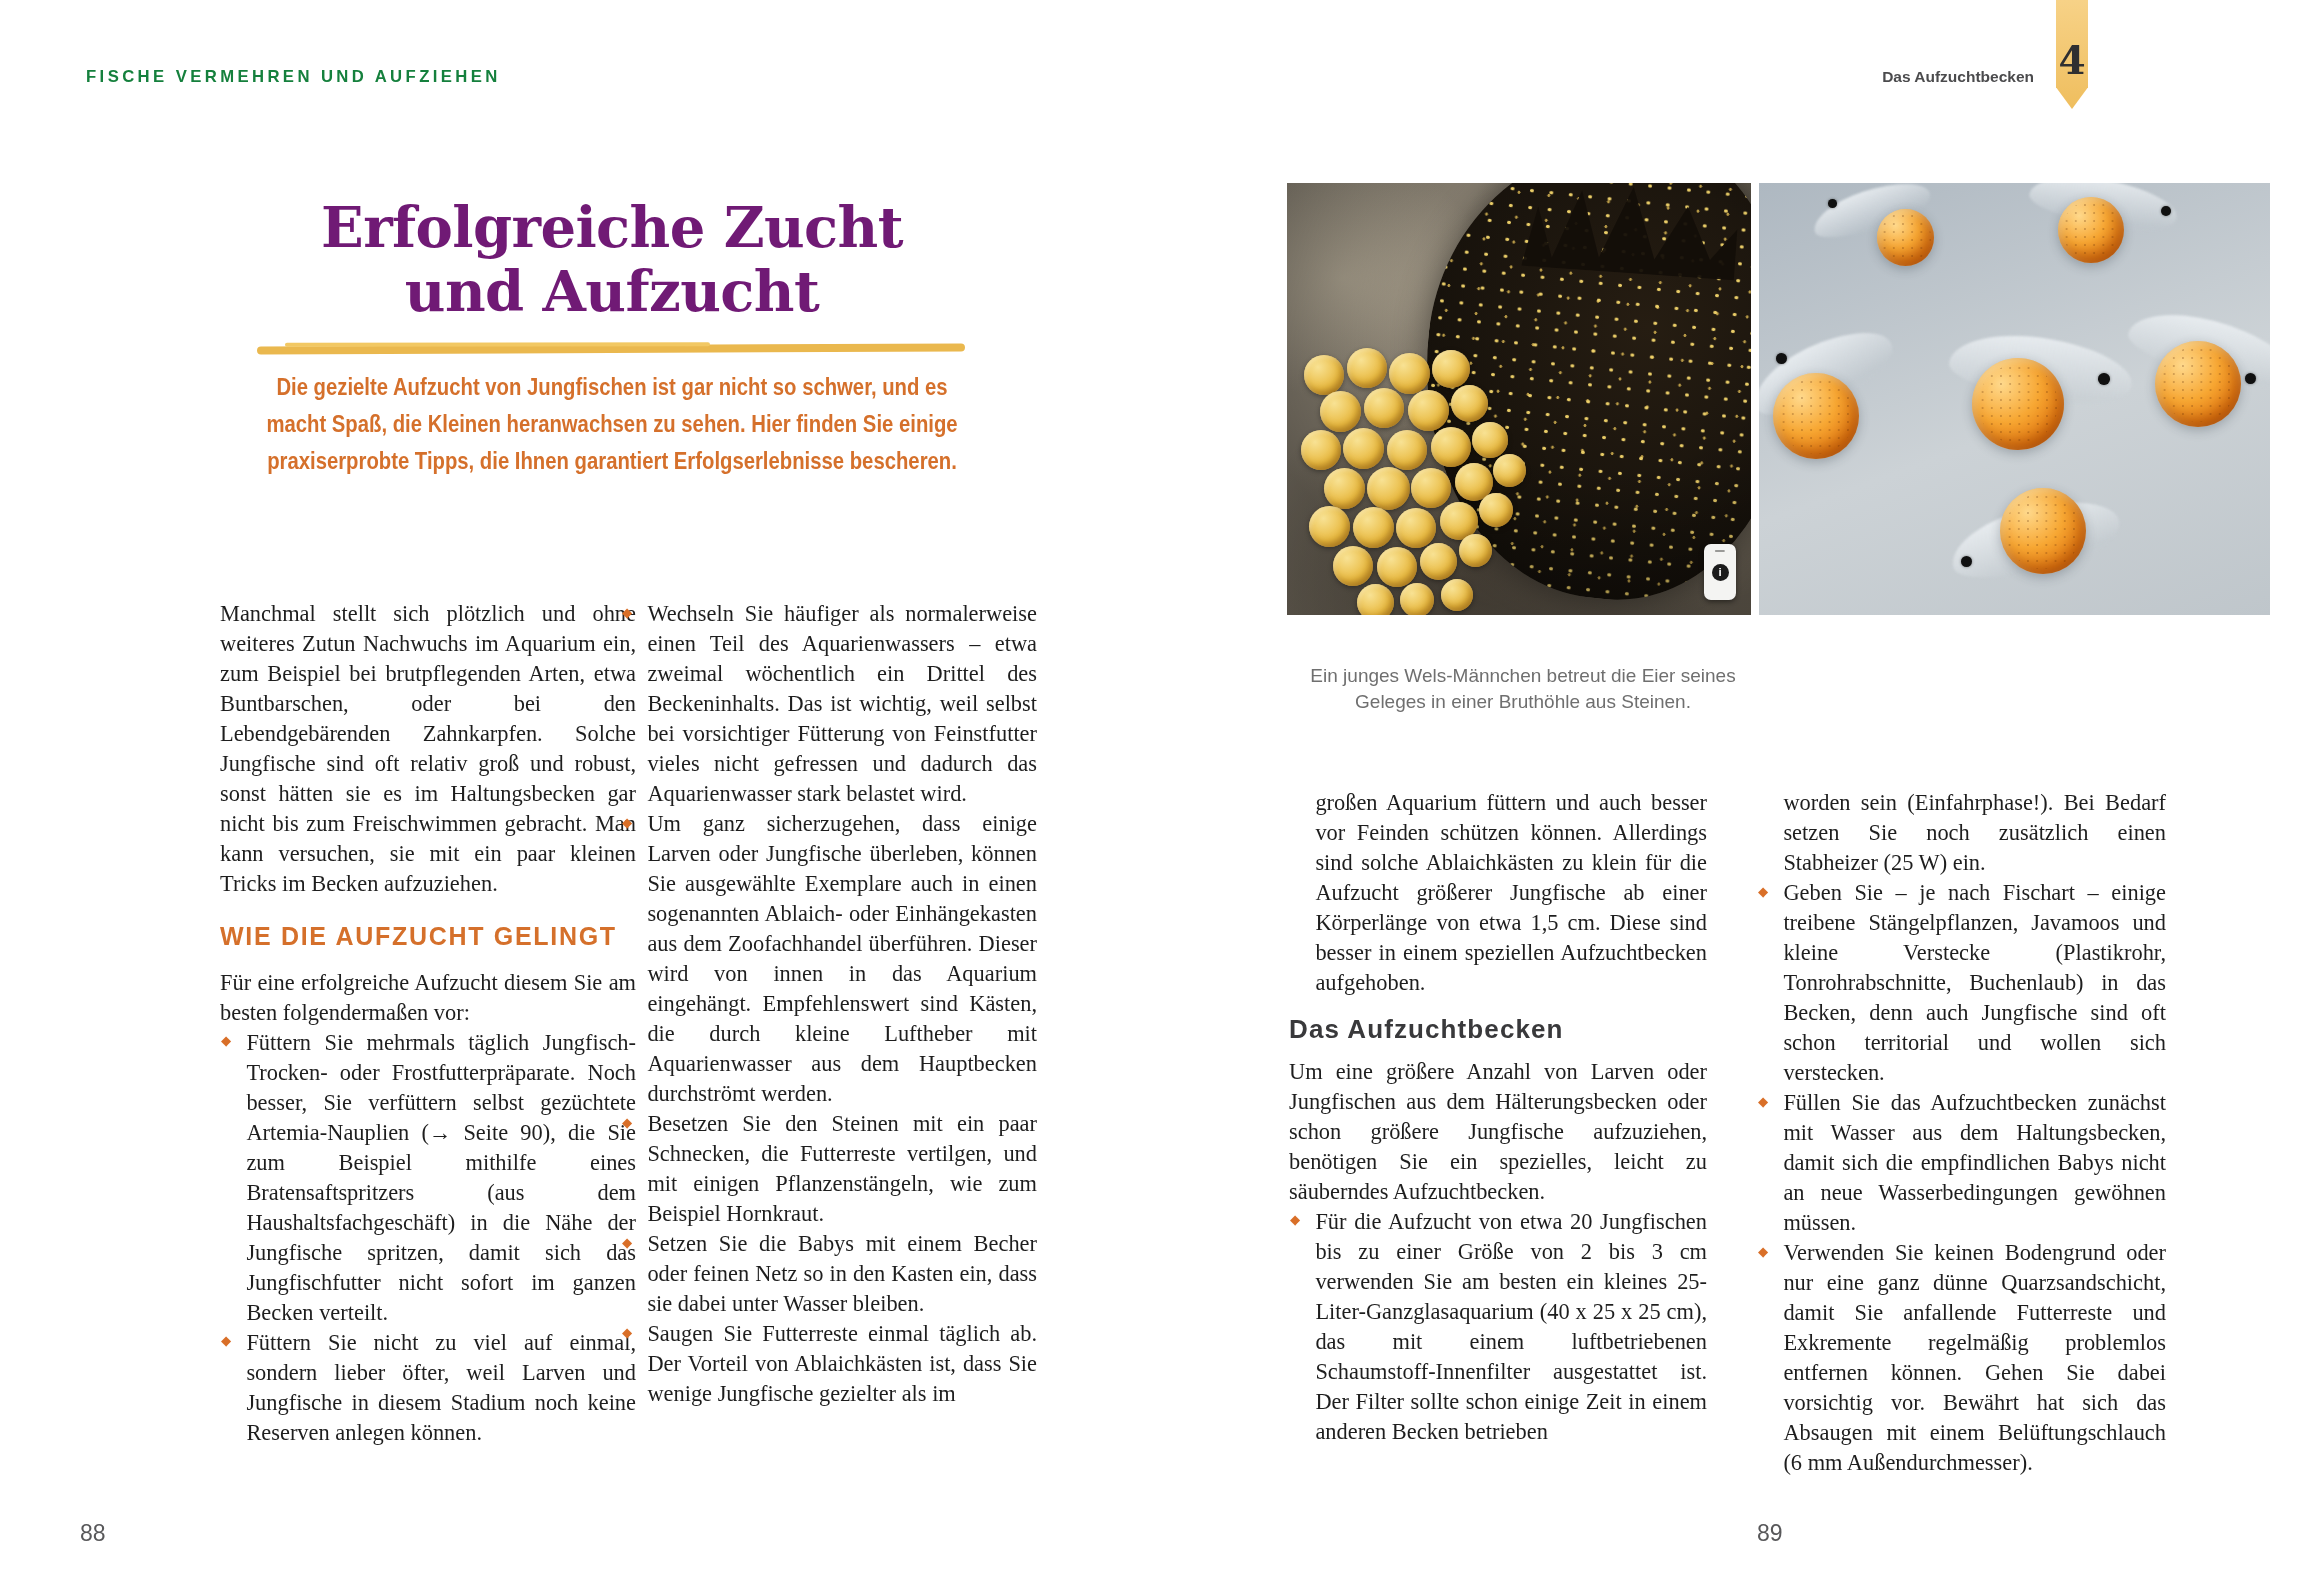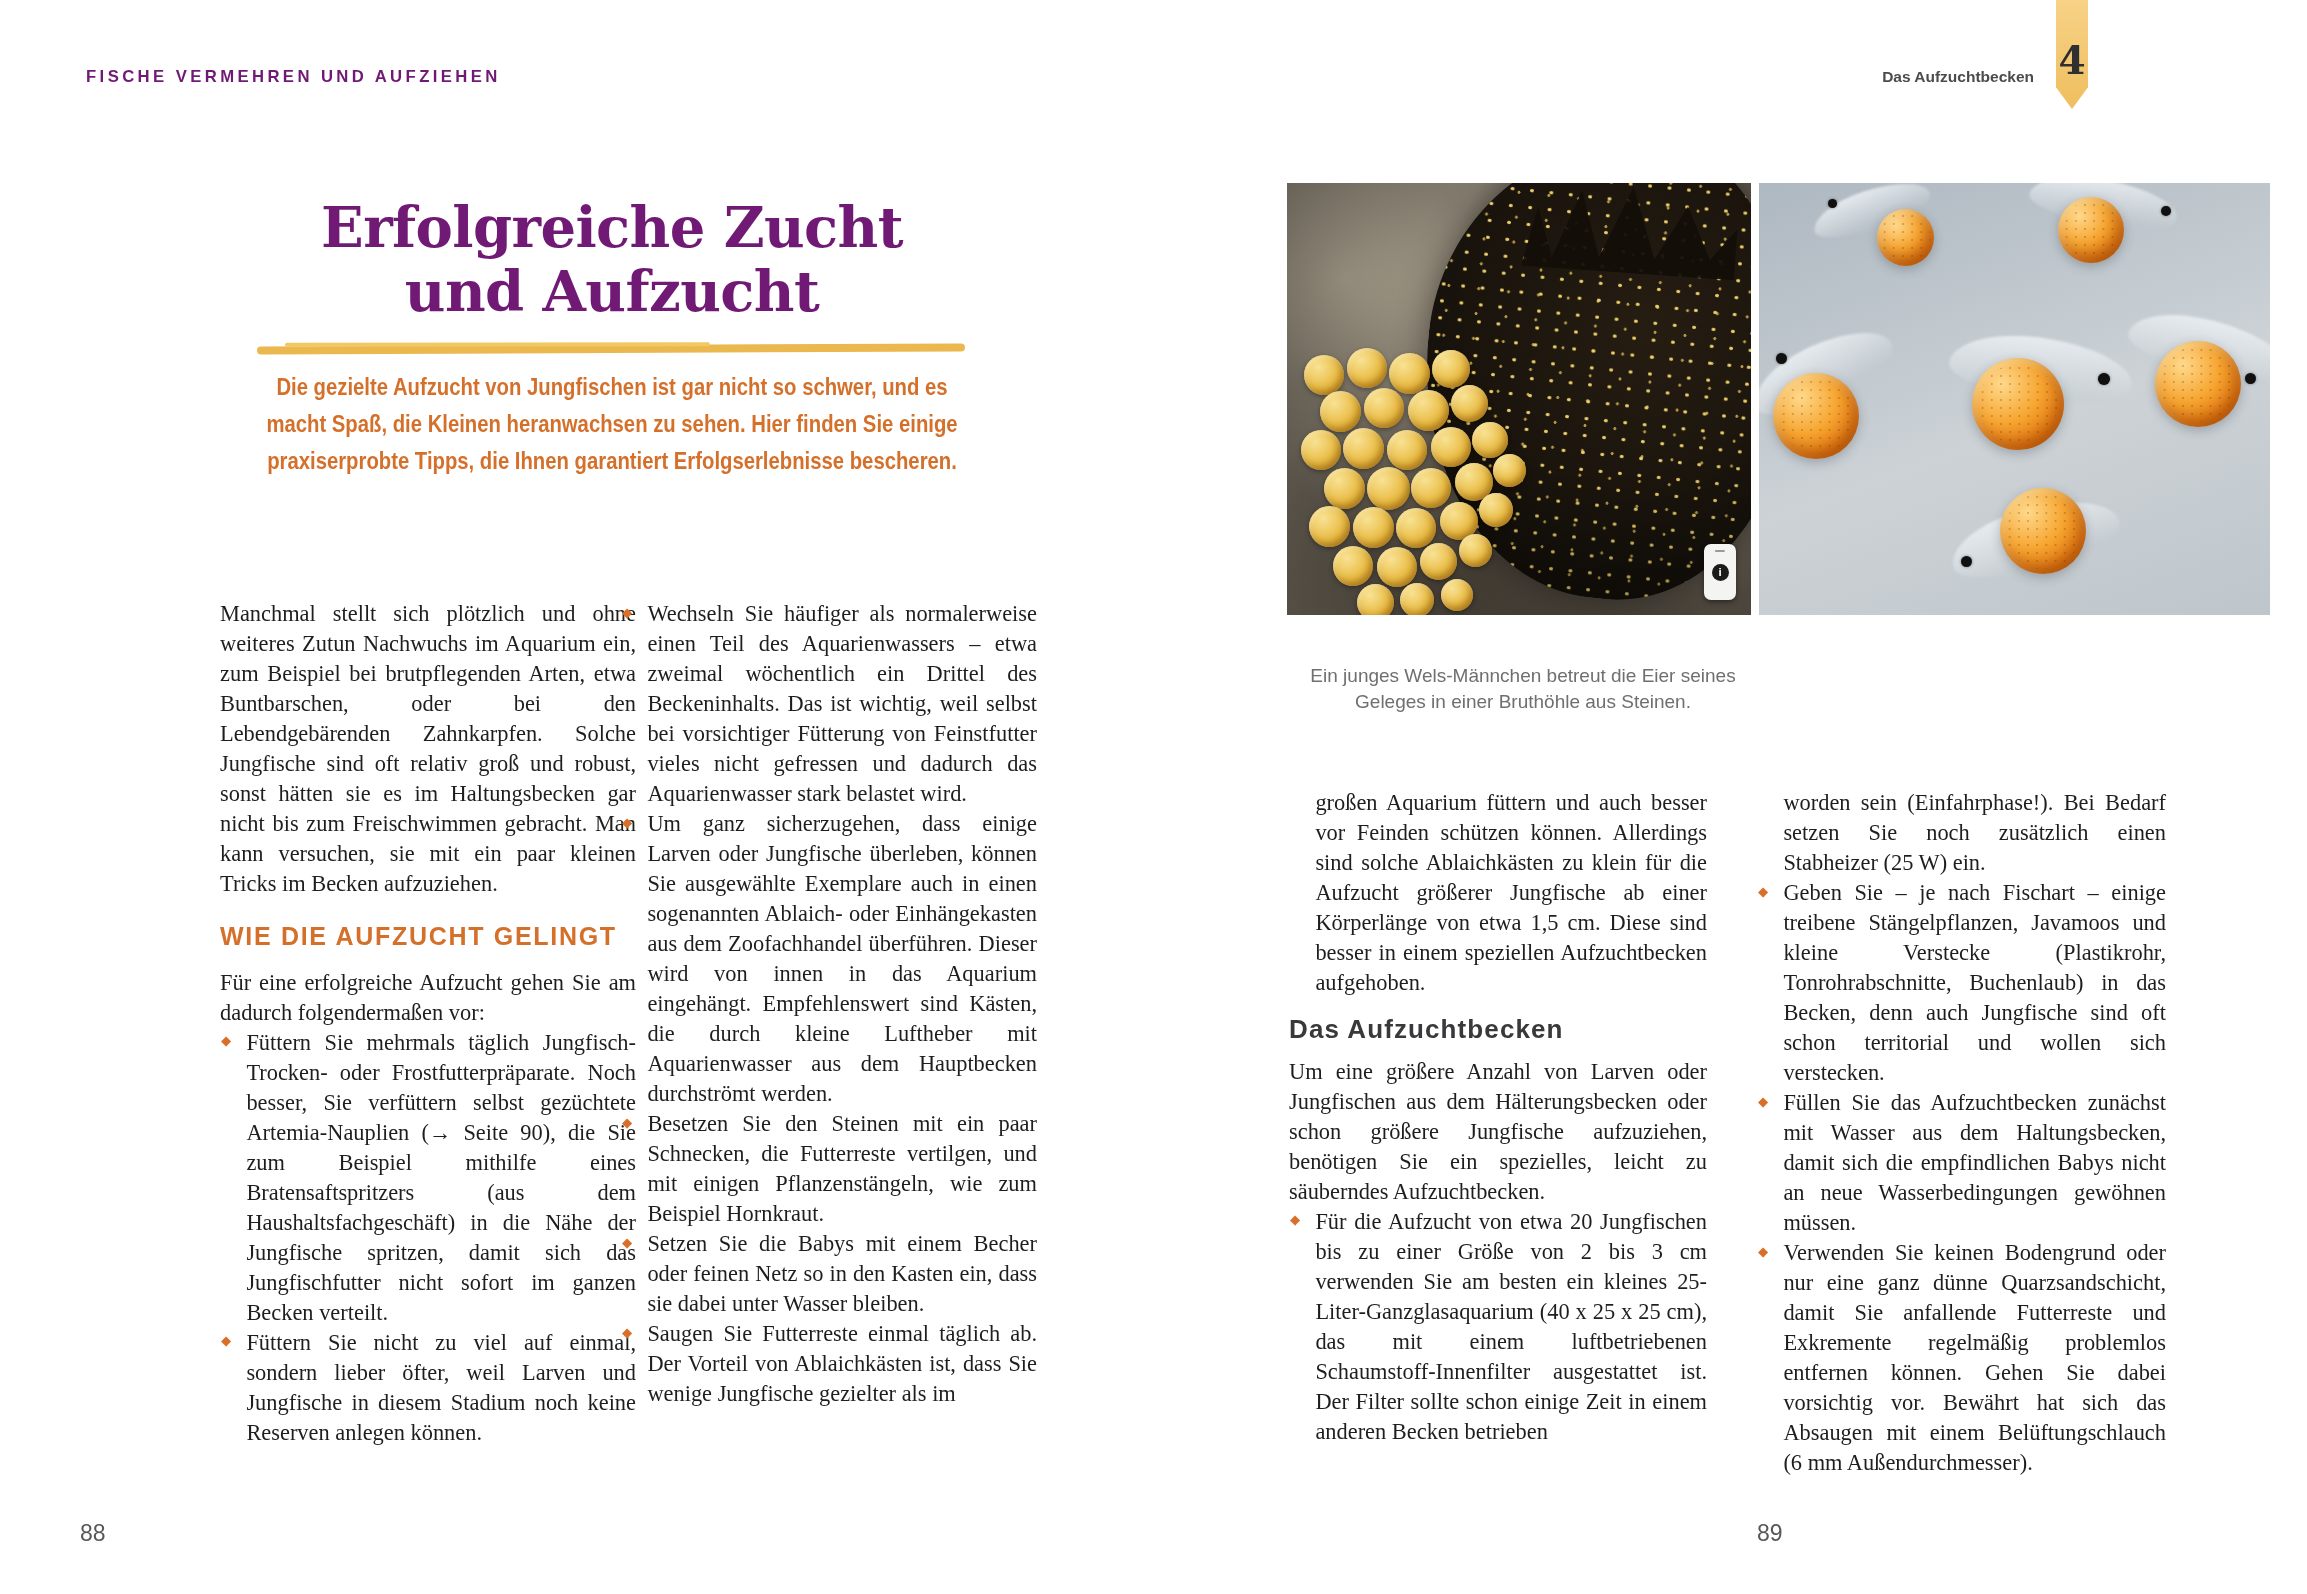--- a/index.html
+++ b/index.html
@@ -1,21 +1,21 @@
 <!DOCTYPE html>
 <html lang="de" style="font-size:9.2px"><head>
 <meta charset="utf-8">
 <style>
   html,body{margin:0;padding:0;background:#ffffff;}
   .spread{position:relative;width:2307px;height:1595px;background:#ffffff;overflow:hidden;
           font-family:"Liberation Serif",serif;color:#1e1e1e;}
 
   
   .runhead-left{position:absolute;left:86px;top:67px;font:bold 16.7px "Liberation Sans",sans-serif;
-                letter-spacing:3.4px;color:#701a75;}
+                letter-spacing:3.4px;color:#15803d;}
   .runhead-right{position:absolute;left:1287px;top:68px;width:747px;text-align:right;
                  font:bold 15.5px "Liberation Sans",sans-serif;color:#4b4b4d;}
 
   
   .ribbon{position:absolute;left:2056px;top:0;width:32px;height:109px;
           background:linear-gradient(#f7d287,#efbe5e);
           clip-path:polygon(0 0,100% 0,100% 80%,50% 100%,0 80%);}
   .ribbon .num{position:absolute;top:37px;left:0;width:100%;text-align:center;
                font:bold 39px "DejaVu Serif",serif;color:#2f2f31;}
 
@@ -120,21 +120,21 @@
   <div class="underline"></div>
   <div class="intro">
       <span class="intro-line">Die gezielte Aufzucht von Jungfischen ist gar nicht so schwer, und es</span>
       <span class="intro-line">macht Spaß, die Kleinen heranwachsen zu sehen. Hier finden Sie einige</span>
       <span class="intro-line">praxiserprobte Tipps, die Ihnen garantiert Erfolgserlebnisse bescheren.</span>
     </div>
 
   <div class="bodycol col-l1">
     <p>Manchmal stellt sich plötzlich und ohne weiteres Zutun Nachwuchs im Aquarium ein, zum Beispiel bei brutpflegenden Arten, etwa Buntbarschen, oder bei den Lebendgebärenden Zahnkarpfen. Solche Jungfische sind oft relativ groß und robust, sonst hätten sie es im Haltungsbecken gar nicht bis zum Freischwimmen gebracht. Man kann versuchen, sie mit ein paar kleinen Tricks im Becken aufzuziehen.</p>
     <div class="h-orange">WIE DIE AUFZUCHT GELINGT</div>
-    <p>Für eine erfolgreiche Aufzucht gehen Sie am dadurch folgendermaßen vor:</p>
+    <p>Für eine erfolgreiche Aufzucht diesem Sie am besten folgendermaßen vor:</p>
     <div>
         <div class="bullet">
         <span class="diamond">◆</span>
         <span>Füttern Sie mehrmals täglich Jungfisch-Trocken- oder Frostfutterpräparate. Noch besser, Sie verfüttern selbst gezüchtete Artemia-Nauplien (→ Seite 90), die Sie zum Beispiel mithilfe eines Bratensaftspritzers (aus dem Haushaltsfachgeschäft) in die Nähe der Jungfische spritzen, damit sich das Jungfischfutter nicht sofort im ganzen Becken verteilt.</span>
       </div>
         <div class="bullet">
         <span class="diamond">◆</span>
         <span>Füttern Sie nicht zu viel auf einmal, sondern lieber öfter, weil Larven und Jungfische in diesem Stadium noch keine Reserven anlegen können.</span>
       </div>
       </div>

